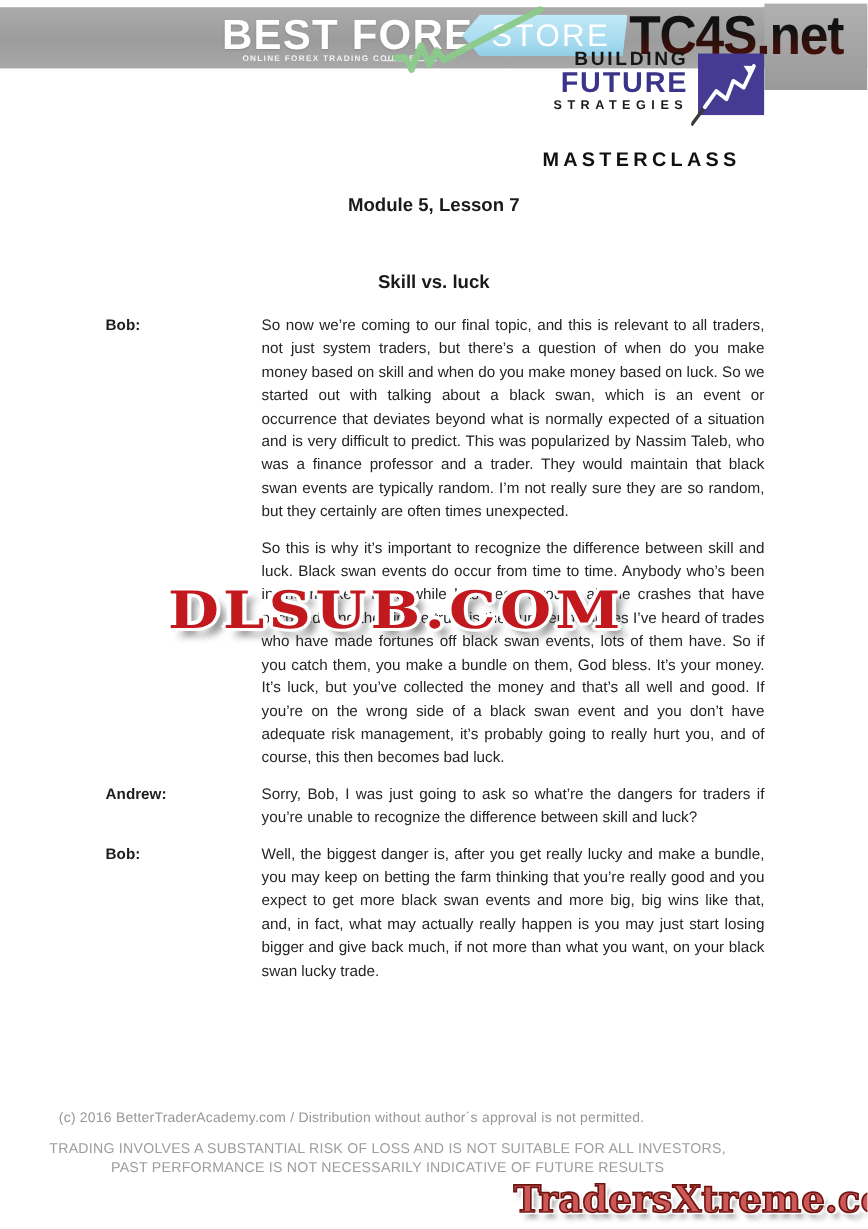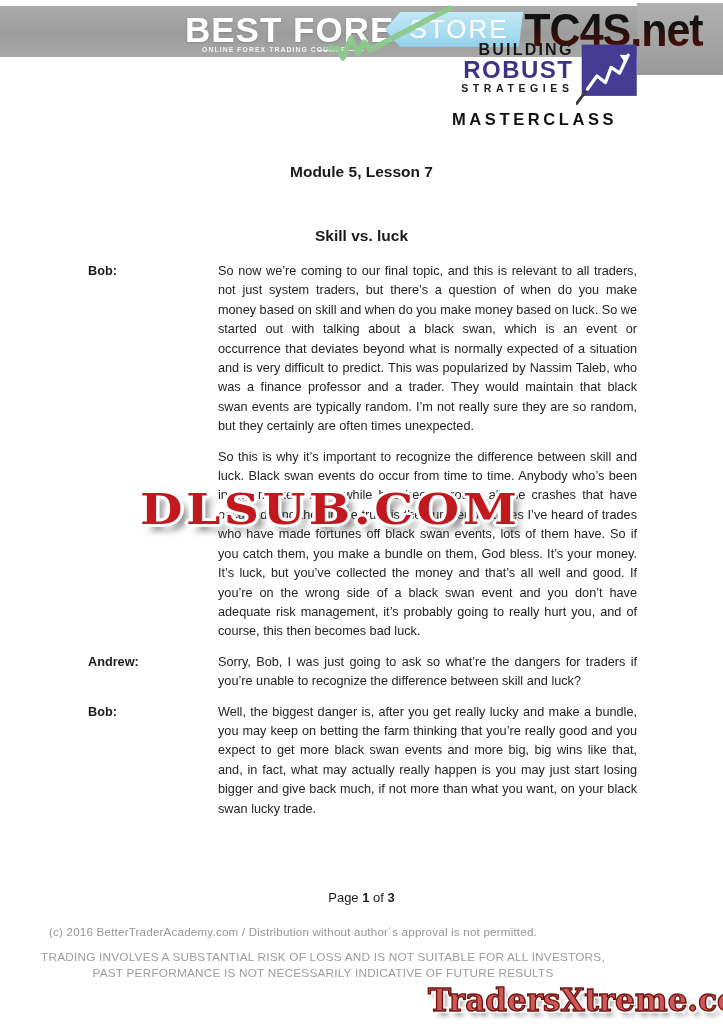--- a/index.html
+++ b/index.html
@@ -52,21 +52,21 @@
     -webkit-background-clip:text;background-clip:text;color:transparent;
     text-align:center;white-space:nowrap;
   }
   
   .mc{position:absolute;left:452px;top:41px;width:190px;}
   .mc-cols{display:flex;align-items:flex-start;}
   .mc-textcol{width:128px;text-align:right;}
   .mc-building{font-size:16px;font-weight:bold;color:#161616;letter-spacing:2.2px;line-height:17px;}
   .mc-robust{font-size:24px;font-weight:bold;color:#3b3489;letter-spacing:1.5px;line-height:24px;}
   .mc-strategies{font-size:10.5px;font-weight:bold;color:#1c1c1c;letter-spacing:4.6px;line-height:13px;}
-  .mc-master{font-size:16.5px;font-weight:bold;color:#111;letter-spacing:3.6px;line-height:18px;margin-top:2px;white-space:nowrap;}
+  .mc-master{font-size:16.5px;font-weight:bold;color:#111;letter-spacing:3.6px;line-height:18px;margin-top:16px;white-space:nowrap;}
   .mc-square-svg{margin-left:2px;margin-top:1px;}
   
   .doc-title-1{
     position:absolute;left:0;top:163px;width:723px;text-align:center;
     font-size:15.5px;font-weight:bold;color:#1a1a1a;
   }
   .doc-title-2{
     position:absolute;left:0;top:200px;width:723px;text-align:center;
     font-size:15.5px;font-weight:bold;color:#1a1a1a;margin-top:27px;
   }
@@ -143,21 +143,21 @@
   <svg class="check-svg" width="165" height="58" viewBox="0 0 165 58">
     <polyline points="30,44 38,44 43,54 51,34 58,50 64,38 70,46 150,4" fill="none" stroke="#8bc98b" stroke-width="5.5" stroke-linecap="round" stroke-linejoin="round" opacity="0.95"></polyline>
   </svg>
 
   <div class="tc4s">TC4S.net</div>
 
   <div class="mc">
     <div class="mc-cols">
       <div class="mc-textcol">
         <div class="mc-building">BUILDING</div>
-        <div class="mc-robust">ROBUST</div>
+        <div class="mc-robust">FUTURE</div>
         <div class="mc-strategies">STRATEGIES</div>
       </div>
       <svg class="mc-square-svg" width="70" height="66" viewBox="0 0 70 66">
         <rect x="6" y="1" width="58" height="54" fill="#453b92"></rect>
         <line x1="0" y1="64" x2="12" y2="48" stroke="#3a3a3a" stroke-width="3"></line>
         <polyline points="12,48 22,34 31,41 37,25 46,31 55,12" fill="none" stroke="#ffffff" stroke-width="3.4" stroke-linecap="round" stroke-linejoin="round"></polyline>
         <polygon points="55,12 46,13 53,21" fill="#ffffff" transform="rotate(8 55 12)"></polygon>
       </svg>
     </div>
     <div class="mc-master">MASTERCLASS</div>
@@ -180,21 +180,20 @@
       <div class="para">Sorry, Bob, I was just going to ask so what’re the dangers for traders if you’re unable to recognize the difference between skill and luck?</div>
     </div>
     <div class="row">
       <div class="speaker">Bob:</div>
       <div class="para">Well, the biggest danger is, after you get really lucky and make a bundle, you may keep on betting the farm thinking that you’re really good and you expect to get more black swan events and more big, big wins like that, and, in fact, what may actually really happen is you may just start losing bigger and give back much, if not more than what you want, on your black swan lucky trade.</div>
     </div>
   </div>
 
   <div class="dlsub">DLSUB.COM</div>
 
-  <div class="page-line"><span>Page </span><b>1</b><span> of </span><b>3</b></div>
 
   <div class="copyright">(c) 2016 BetterTraderAcademy.com / Distribution without author´s approval is not permitted.</div>
   <div class="disclaimer disc1">TRADING INVOLVES A SUBSTANTIAL RISK OF LOSS AND IS NOT SUITABLE FOR ALL INVESTORS,</div>
   <div class="disclaimer disc2">PAST PERFORMANCE IS NOT NECESSARILY INDICATIVE OF FUTURE RESULTS</div>
 
   <div class="traders-x">TradersXtreme.com</div>
 
 </div>
 
 </body></html>

